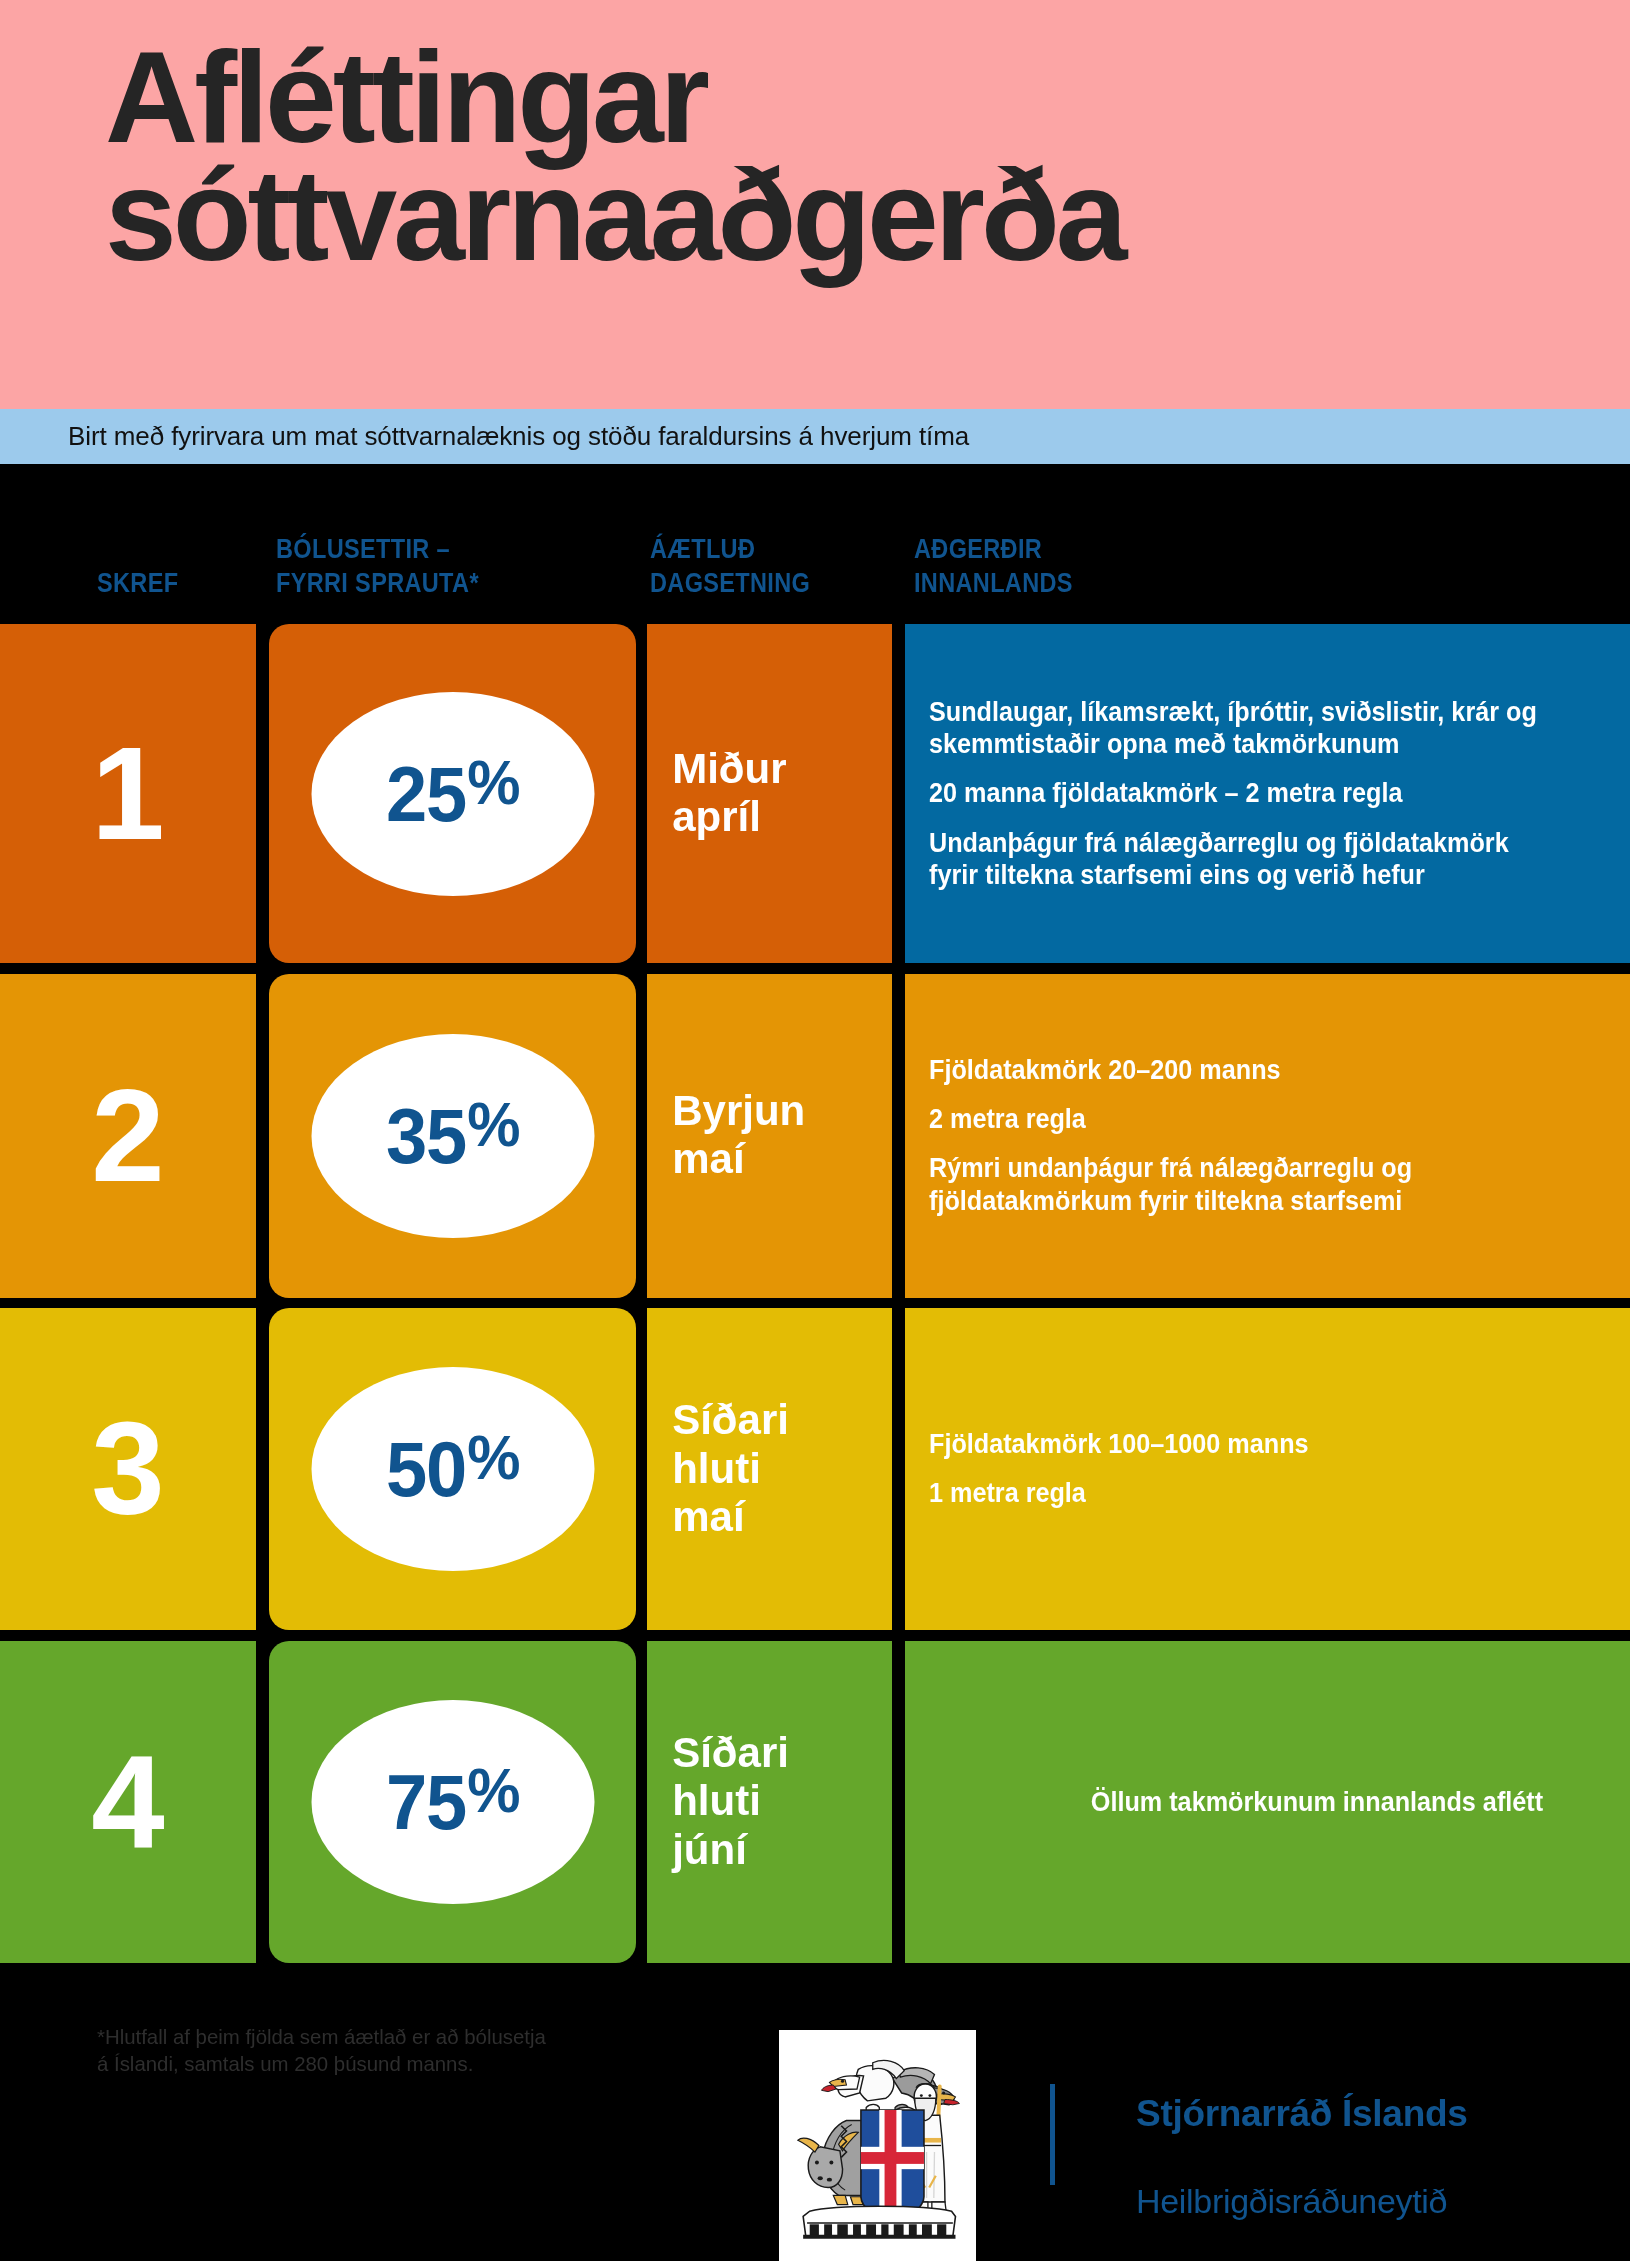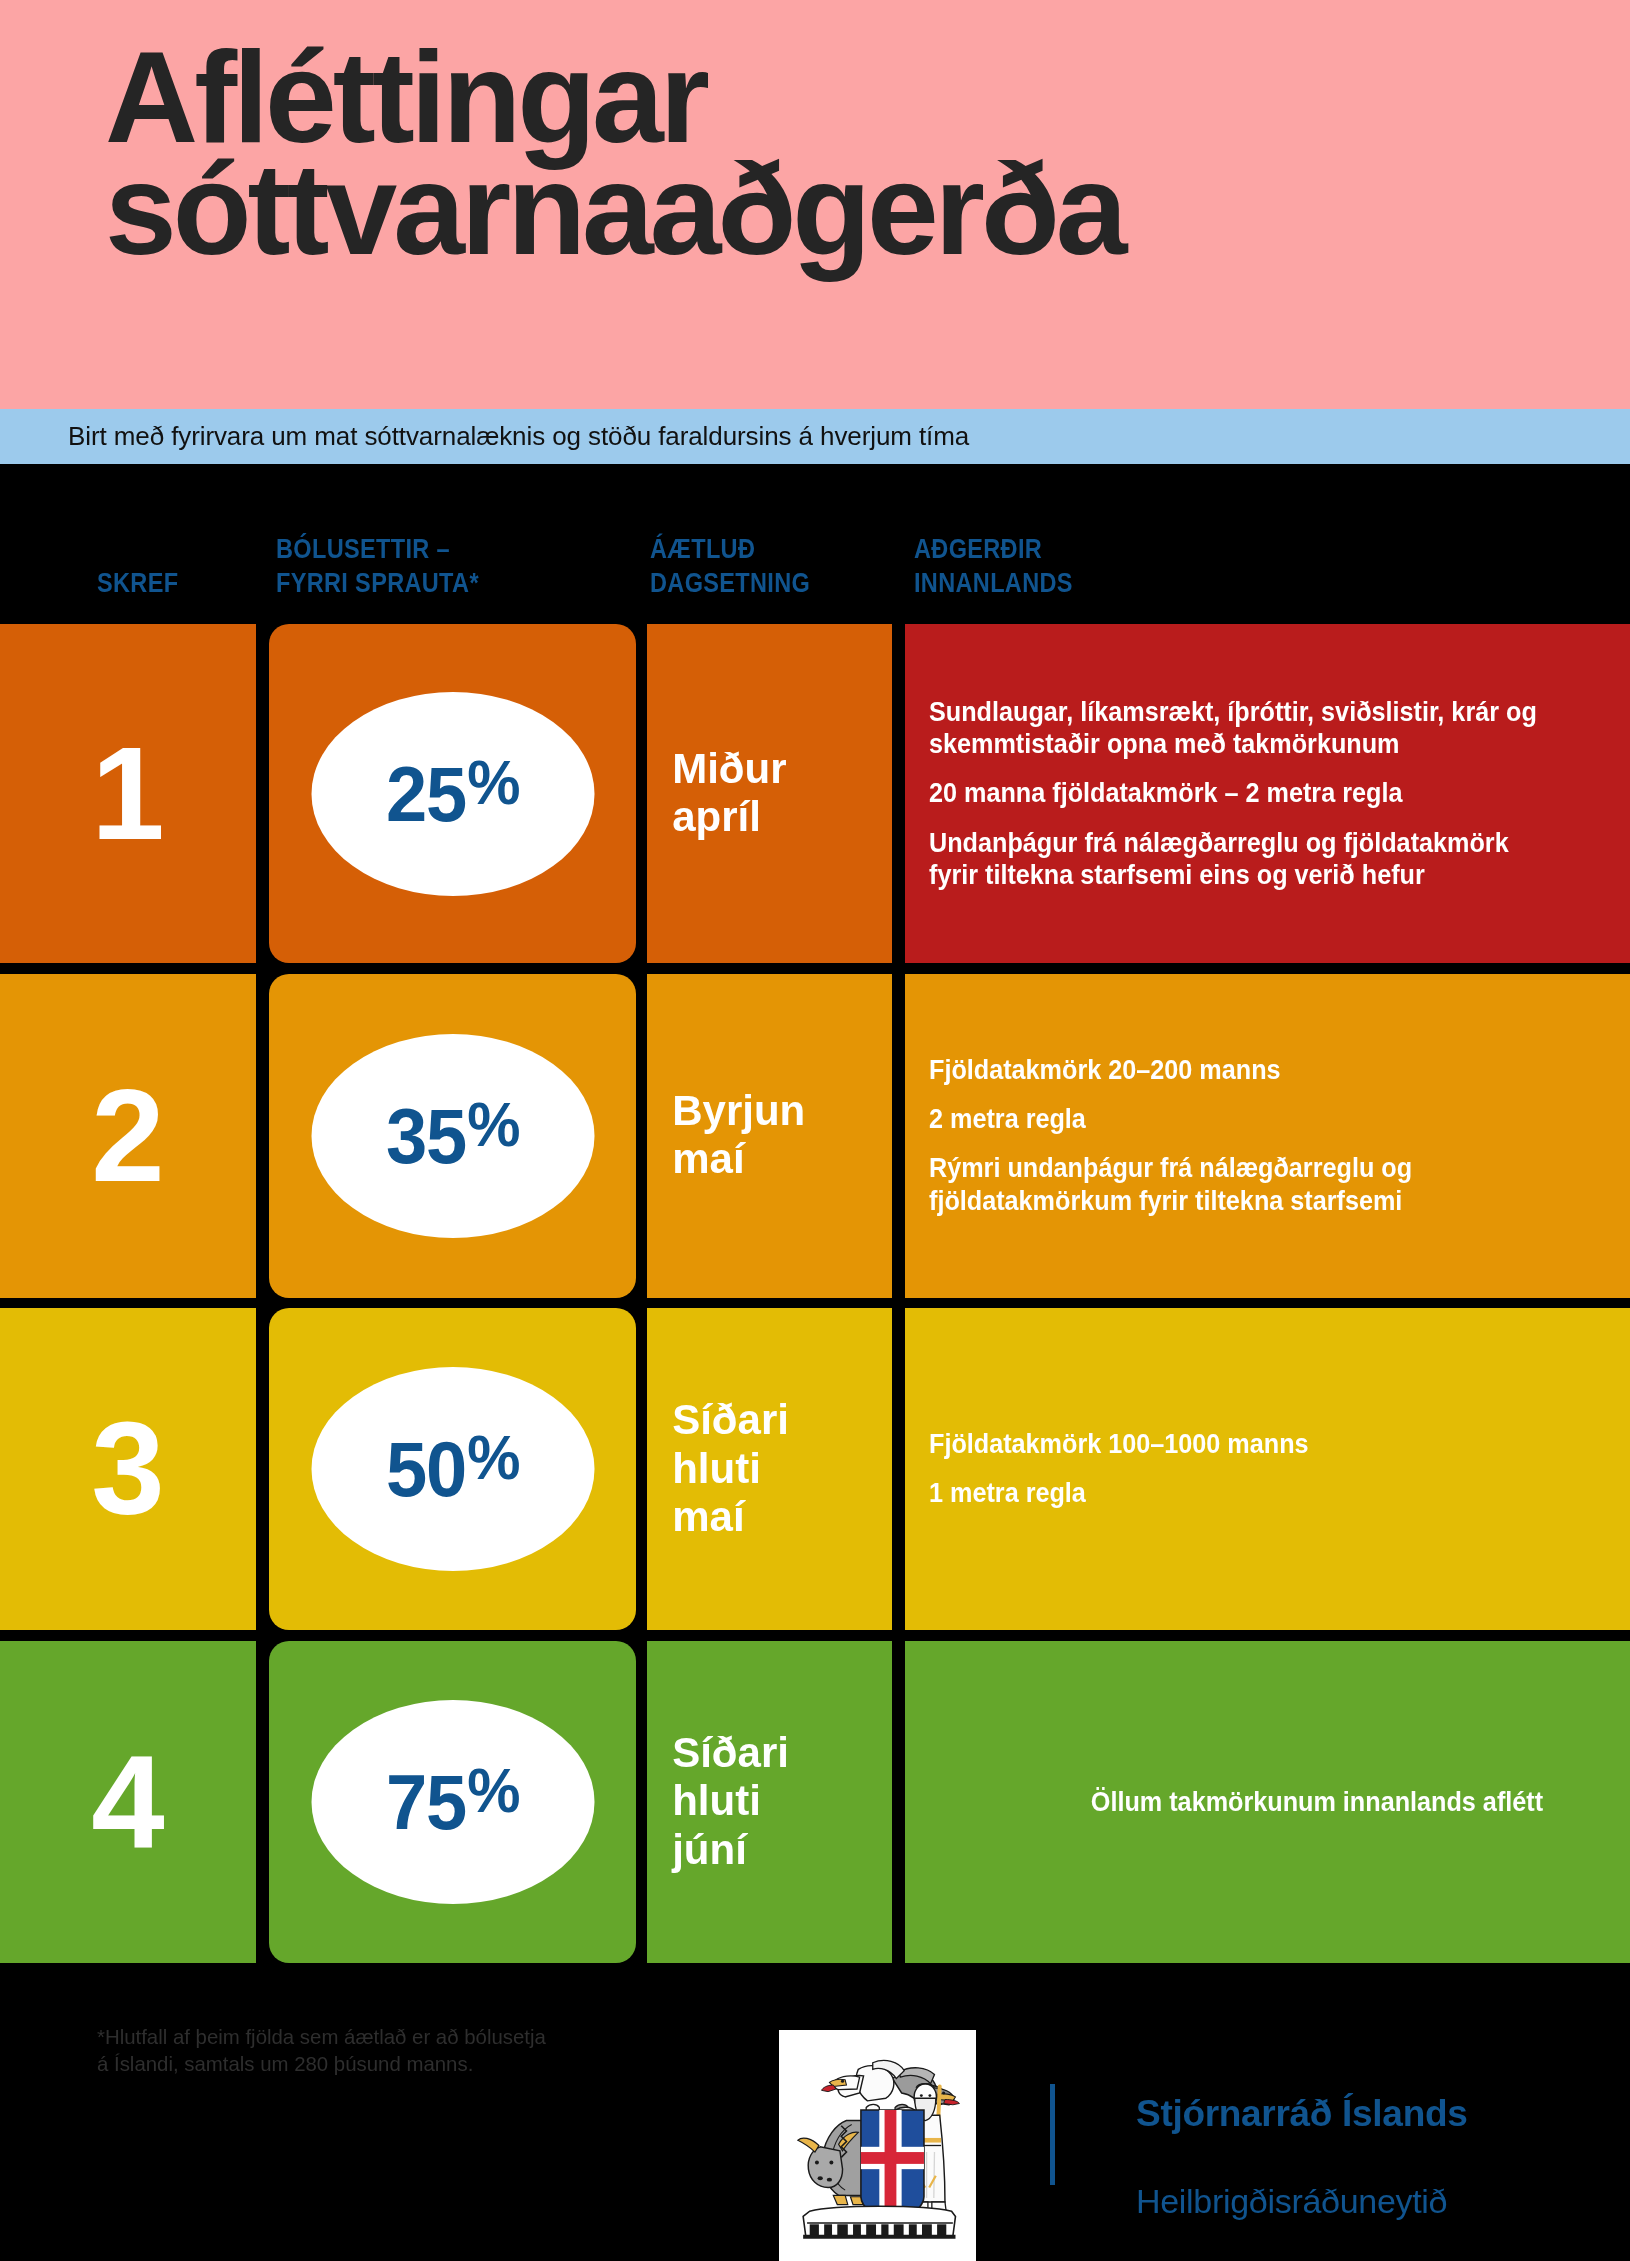--- a/index.html
+++ b/index.html
@@ -21,21 +21,21 @@
     color:#252525;
     letter-spacing:-4px;
     white-space:nowrap;
     line-height:0.98;
   }
   .title-l1{
     position:absolute; left:105px; top:34px;
     font-size:129px;
   }
   .title-l2{
-    position:absolute; left:105px; top:146px;
+    position:absolute; left:105px; top:152px;
     font-size:129px;
   }
 
   
   .subbar{
     position:absolute; left:0; top:409px; width:1631px; height:55px;
     background:#9ccaec;
     display:flex; align-items:center;
   }
   .subbar-text{
@@ -227,21 +227,21 @@
             <span class="pctsign">%</span>
           </div>
         </div>
       </div>
       <div class="cell c-date" style="background: rgb(213, 95, 6);">
         <div class="datetxt">
           <span>Miður</span>
           <span>apríl</span>
         </div>
       </div>
-      <div class="cell c-act" style="background: #b91c1c;">
+      <div class="cell c-act" style="background: #0369a1;">
         <div class="actwrap">
           <div class="actitem">Sundlaugar, líkamsrækt, íþróttir, sviðslistir, krár og skemmtistaðir opna með takmörkunum</div>
           <div class="actitem">20 manna fjöldatakmörk  –  2 metra regla</div>
           <div class="actitem">Undanþágur frá nálægðarreglu og fjöldatakmörk fyrir tiltekna starfsemi eins og verið hefur</div>
         </div>
       </div>
     </div>
     <div class="row" style="height: 324px;">
       <div class="cell c-step" style="background: rgb(228, 149, 5);">
         <div class="stepnum">2</div>

